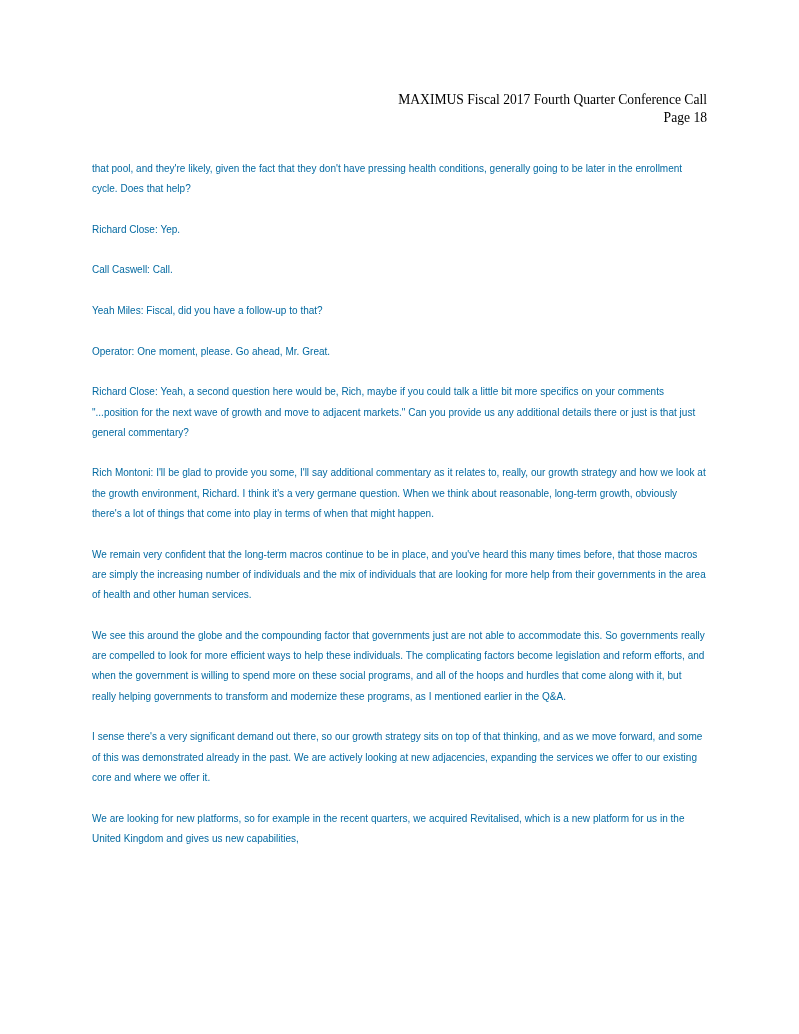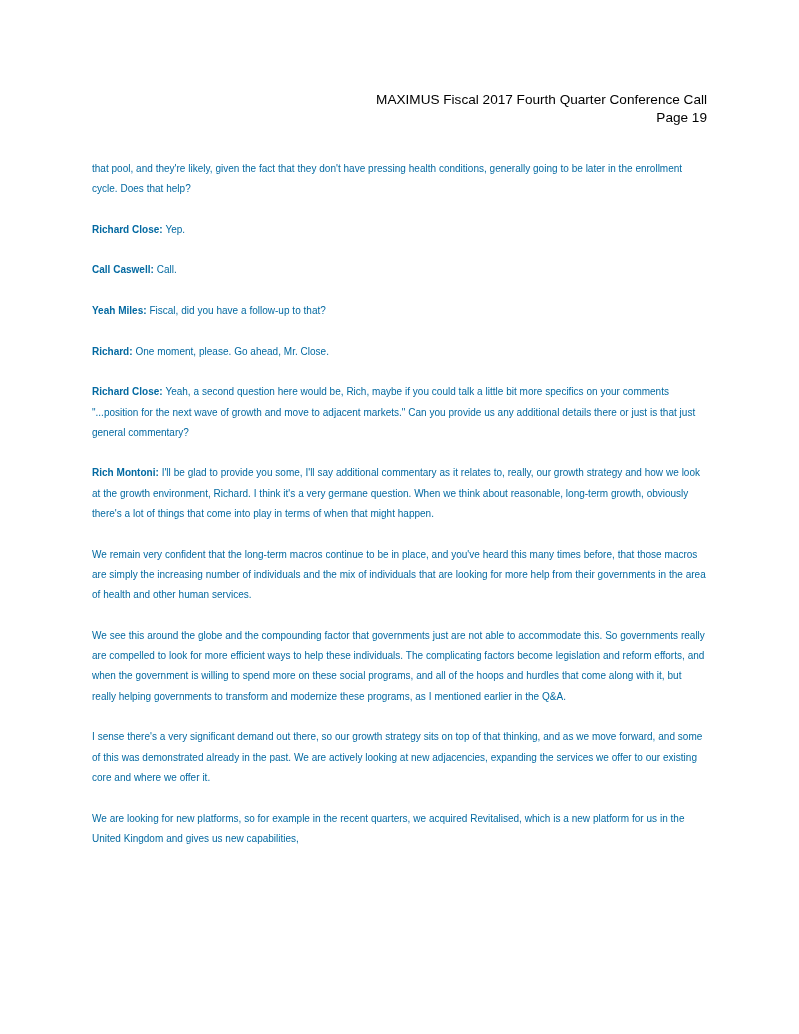--- a/index.html
+++ b/index.html
@@ -27,58 +27,59 @@
     left: 92px;
     width: 615px;
     text-align: right;
     font-size: 13.6px;
     line-height: 17.5px;
     color: #000000;
   }
   .header-line {
     display: block;
     white-space: nowrap;
+    font-family: Liberation Serif, serif;
   }
   .body-content {
     position: absolute;
     top: 159px;
     left: 92px;
     width: 616px;
   }
   .para {
     font-size: 10px;
     line-height: 20.3px;
     margin: 0 0 20.3px 0;
     text-align: left;
     color: #0369a1;
     word-spacing: 0.1px;
   }
   .para:last-child {
     margin-bottom: 4px;
   }
   .speaker {
-    font-weight: bold;
+    font-weight: normal;
   }
 </style>
 </head>
 <body>
 
 <div class="page">
 
   <div class="page-header">
     <span class="header-line">MAXIMUS Fiscal 2017 Fourth Quarter Conference Call</span>
-    <span class="header-line">Page 19</span>
+    <span class="header-line">Page 18</span>
   </div>
 
   <div class="body-content">
       <p class="para"><span>that pool, and they're likely, given the fact that they don't have pressing health conditions, generally going to be later in the enrollment cycle. Does that help?</span></p>
       <p class="para"><span class="speaker">Richard Close:</span> <span>Yep.</span></p>
       <p class="para"><span class="speaker">Call Caswell:</span> <span>Call.</span></p>
       <p class="para"><span class="speaker">Yeah Miles:</span> <span>Fiscal, did you have a follow-up to that?</span></p>
-      <p class="para"><span class="speaker">Richard:</span> <span>One moment, please. Go ahead, Mr. Close.</span></p>
+      <p class="para"><span class="speaker">Operator:</span> <span>One moment, please. Go ahead, Mr. Great.</span></p>
       <p class="para"><span class="speaker">Richard Close:</span> <span>Yeah, a second question here would be, Rich, maybe if you could talk a little bit more specifics on your comments "...position for the next wave of growth and move to adjacent markets." Can you provide us any additional details there or just is that just general commentary?</span></p>
       <p class="para"><span class="speaker">Rich Montoni:</span> <span>I'll be glad to provide you some, I'll say additional commentary as it relates to, really, our growth strategy and how we look at the growth environment, Richard. I think it's a very germane question. When we think about reasonable, long-term growth, obviously there's a lot of things that come into play in terms of when that might happen.</span></p>
       <p class="para"><span>We remain very confident that the long-term macros continue to be in place, and you've heard this many times before, that those macros are simply the increasing number of individuals and the mix of individuals that are looking for more help from their governments in the area of health and other human services.</span></p>
       <p class="para"><span>We see this around the globe and the compounding factor that governments just are not able to accommodate this. So governments really are compelled to look for more efficient ways to help these individuals. The complicating factors become legislation and reform efforts, and when the government is willing to spend more on these social programs, and all of the hoops and hurdles that come along with it, but really helping governments to transform and modernize these programs, as I mentioned earlier in the Q&amp;A.</span></p>
       <p class="para"><span>I sense there's a very significant demand out there, so our growth strategy sits on top of that thinking, and as we move forward, and some of this was demonstrated already in the past. We are actively looking at new adjacencies, expanding the services we offer to our existing core and where we offer it.</span></p>
       <p class="para"><span>We are looking for new platforms, so for example in the recent quarters, we acquired Revitalised, which is a new platform for us in the United Kingdom and gives us new capabilities,</span></p>
     </div>
 
 </div>
 

